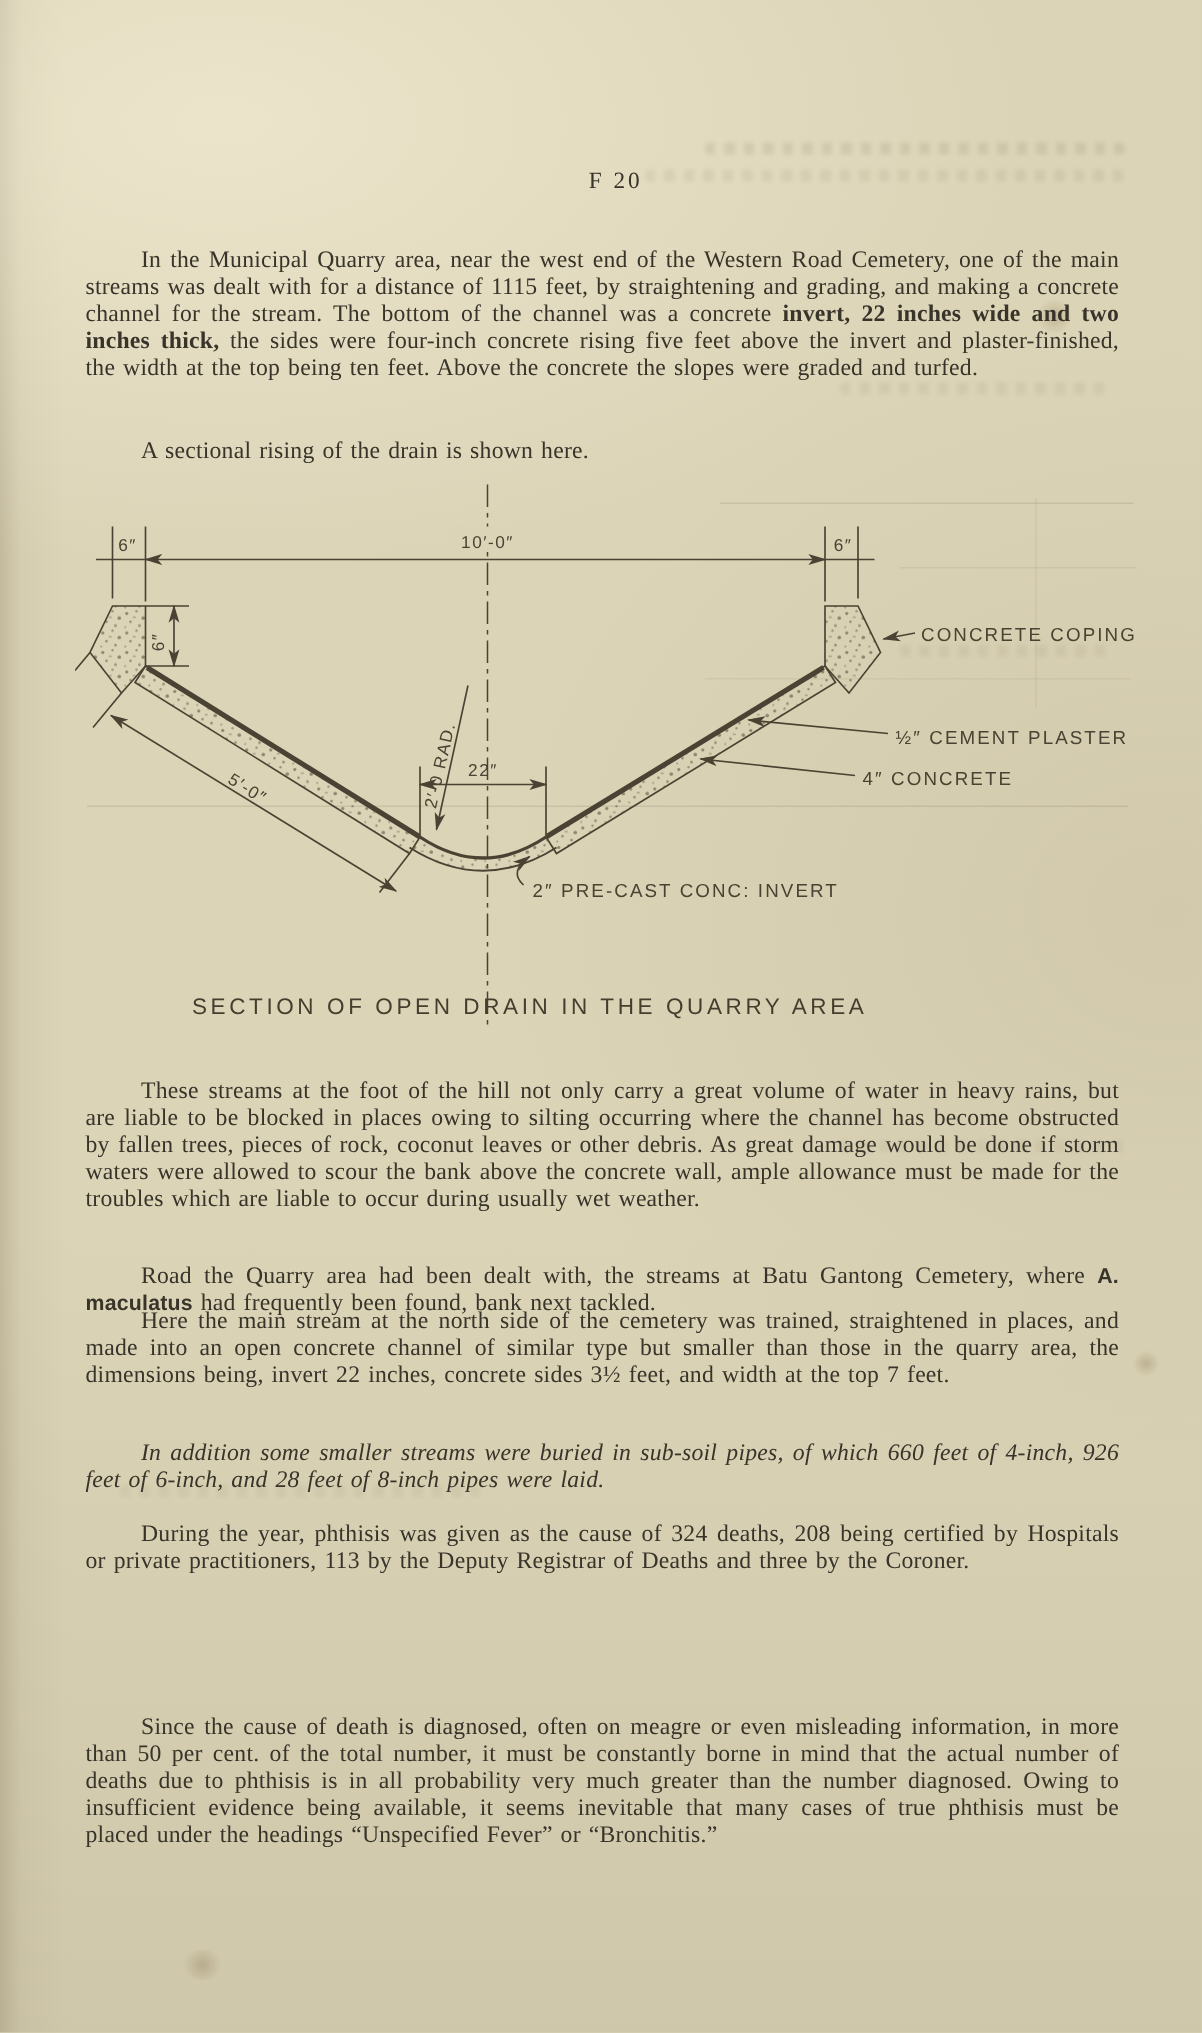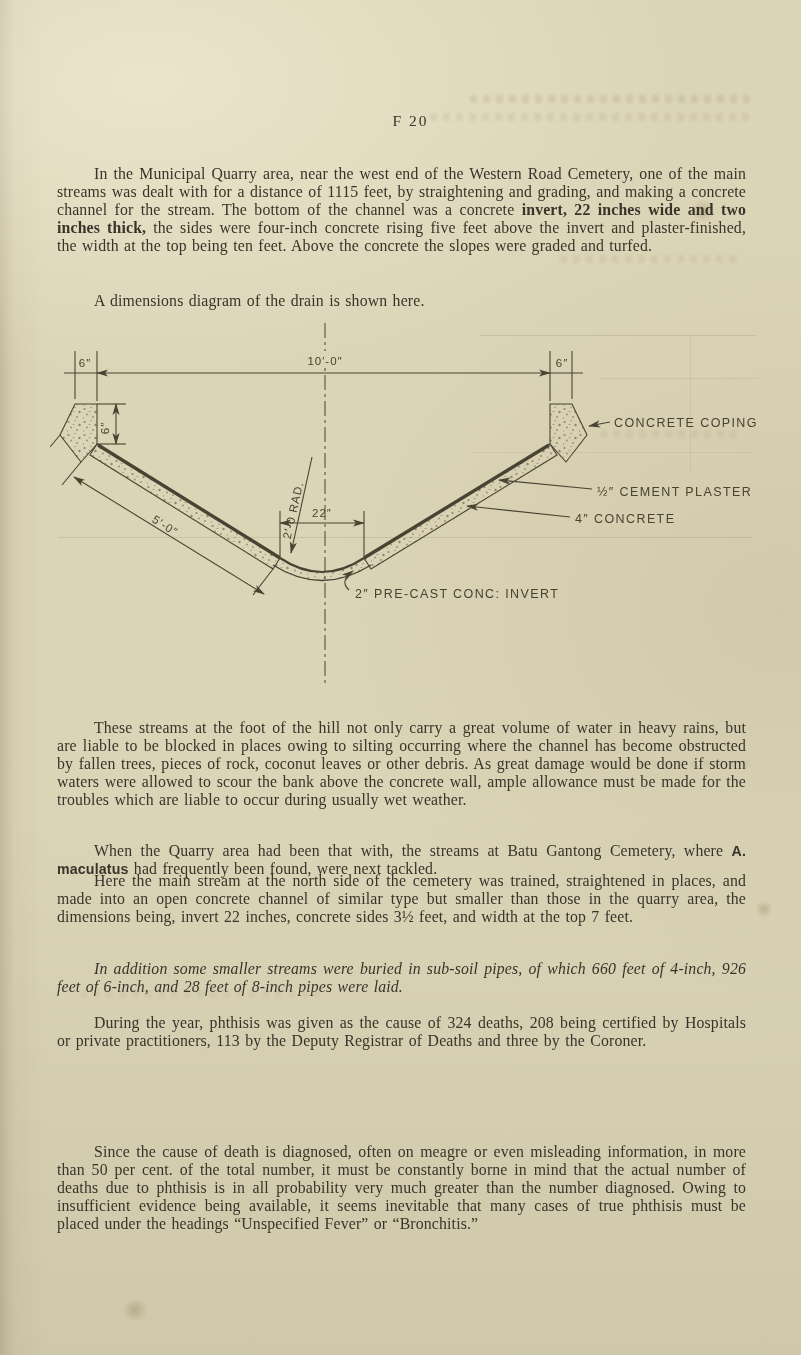--- a/index.html
+++ b/index.html
@@ -66,21 +66,21 @@
   <div class="ghost ghost-smudge" style="left:560px;top:760px;width:190px;opacity:.13;"></div>
   <div class="ghost ghost-smudge" style="left:80px;top:990px;width:240px;opacity:.12;"></div>
   <div class="fox" style="left:690px;top:200px;width:26px;height:22px;"></div>
   <div class="fox" style="left:120px;top:1300px;width:30px;height:20px;"></div>
   <div class="fox" style="left:755px;top:900px;width:18px;height:18px;"></div>
 
   <div class="folio">F 20</div>
 
   <p class="para" style="top:149px;"><span>In the Municipal Quarry area, near the west end of the Western Road Cemetery, one of the main streams was dealt with for a distance of 1115 feet, by straightening and grading, and making a concrete channel for the stream.  The bottom of the channel was a concrete </span><span class="heavy">invert, 22 inches wide and two inches thick,</span><span> the sides were four-inch concrete rising five feet above the invert and plaster-finished, the width at the top being ten feet.  Above the concrete the slopes were graded and turfed.</span></p>
 
-  <p class="para" style="top:276px;">A dimensions diagram of the drain is shown here.</p>
+  <p class="para" style="top:276px;">A sectional rising of the drain is shown here.</p>
 
   <svg class="diagram" viewBox="0 0 710 375">
     <defs>
       <marker id="arr" viewBox="0 0 10 6" refX="9.2" refY="3" markerWidth="11" markerHeight="7" orient="auto-start-reverse">
         <path d="M0,0 L10,3 L0,6 L2.5,3 Z" fill="#4a4232"></path>
       </marker>
       <pattern id="stip" width="16" height="13" patternUnits="userSpaceOnUse">
         <circle cx="2.5" cy="3" r="1.1" fill="#5d5440" opacity=".6"></circle>
         <circle cx="9" cy="1.5" r=".8" fill="#5d5440" opacity=".5"></circle>
         <circle cx="13.5" cy="6" r="1.2" fill="#5d5440" opacity=".6"></circle>
@@ -147,24 +147,25 @@
     <text class="dwg-dim" x="272" y="202" text-anchor="middle">22″</text>
     <text class="dwg-dim" x="247" y="196" text-anchor="middle" transform="rotate(-77 247 196)">2′-0 RAD.</text>
     <text class="dwg-dim" x="113" y="214" text-anchor="middle" transform="rotate(32 113 214)">5′-0″</text>
 
     <text class="dwg-label" x="564" y="112">CONCRETE COPING</text>
     <text class="dwg-label" x="547" y="181">½″ CEMENT PLASTER</text>
     <text class="dwg-label" x="525" y="208">4″ CONCRETE</text>
     <text class="dwg-label" x="305" y="283">2″ PRE-CAST CONC: INVERT</text>
   </svg>
 
+  <div class="dwg-caption">SECTION OF OPEN DRAIN IN THE QUARRY AREA</div>
 
   <p class="para" style="top:703px;">These streams at the foot of the hill not only carry a great volume of water in heavy rains, but are liable to be blocked in places owing to silting occurring where the channel has become obstructed by fallen trees, pieces of rock, coconut leaves or other debris.  As great damage would be done if storm waters were allowed to scour the bank above the concrete wall, ample allowance must be made for the troubles which are liable to occur during usually wet weather.</p>
 
-  <p class="para" style="top:826px;"><span>When the Quarry area had been that with, the streams at Batu Gantong Cemetery, where </span><span class="species">A. maculatus</span><span> had frequently been found, were next tackled.</span></p>
+  <p class="para" style="top:826px;"><span>Road the Quarry area had been dealt with, the streams at Batu Gantong Cemetery, where </span><span class="species">A. maculatus</span><span> had frequently been found, bank next tackled.</span></p>
 
   <p class="para" style="top:856px;">Here the main stream at the north side of the cemetery was trained, straightened in places, and made into an open concrete channel of similar type but smaller than those in the quarry area, the dimensions being, invert 22 inches, concrete sides 3½ feet, and width at the top 7 feet.</p>
 
   <p class="para" style="top:944px;font-style:italic;">In addition some smaller streams were buried in sub-soil pipes, of which 660 feet of 4-inch, 926 feet of 6-inch, and 28 feet of 8-inch pipes were laid.</p>
 
 
   <p class="para" style="top:998px;">During the year, phthisis was given as the cause of 324 deaths, 208 being certified by Hospitals or private practitioners, 113 by the Deputy Registrar of Deaths and three by the Coroner.</p>
 
   <p class="para" style="top:1127px;">Since the cause of death is diagnosed, often on meagre or even misleading information, in more than 50 per cent. of the total number, it must be constantly borne in mind that the actual number of deaths due to phthisis is in all probability very much greater than the number diagnosed.  Owing to insufficient evidence being available, it seems inevitable that many cases of true phthisis must be placed under the headings “Unspecified Fever” or “Bronchitis.”</p>
 

